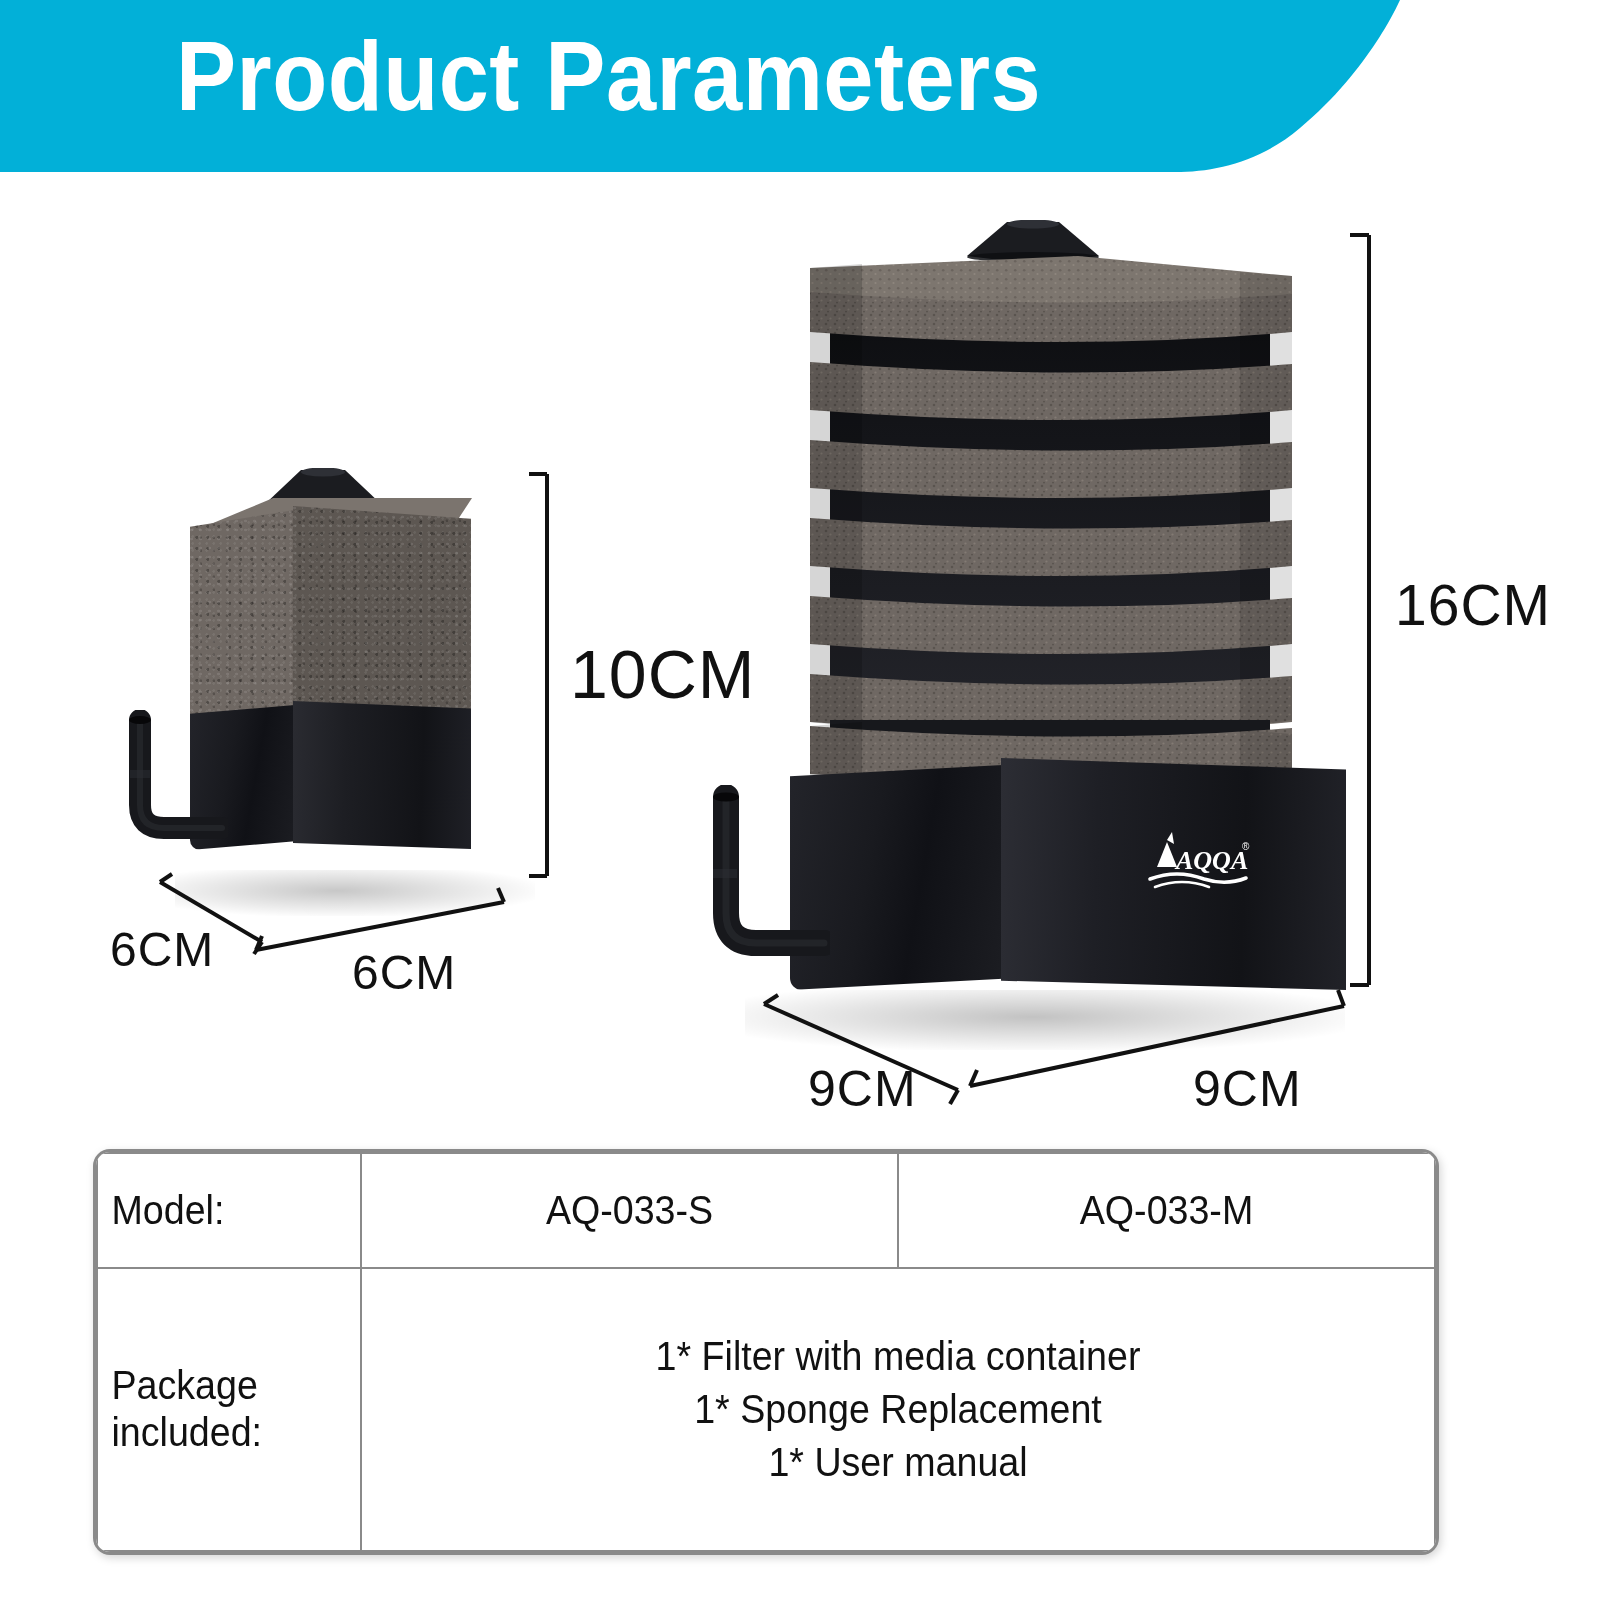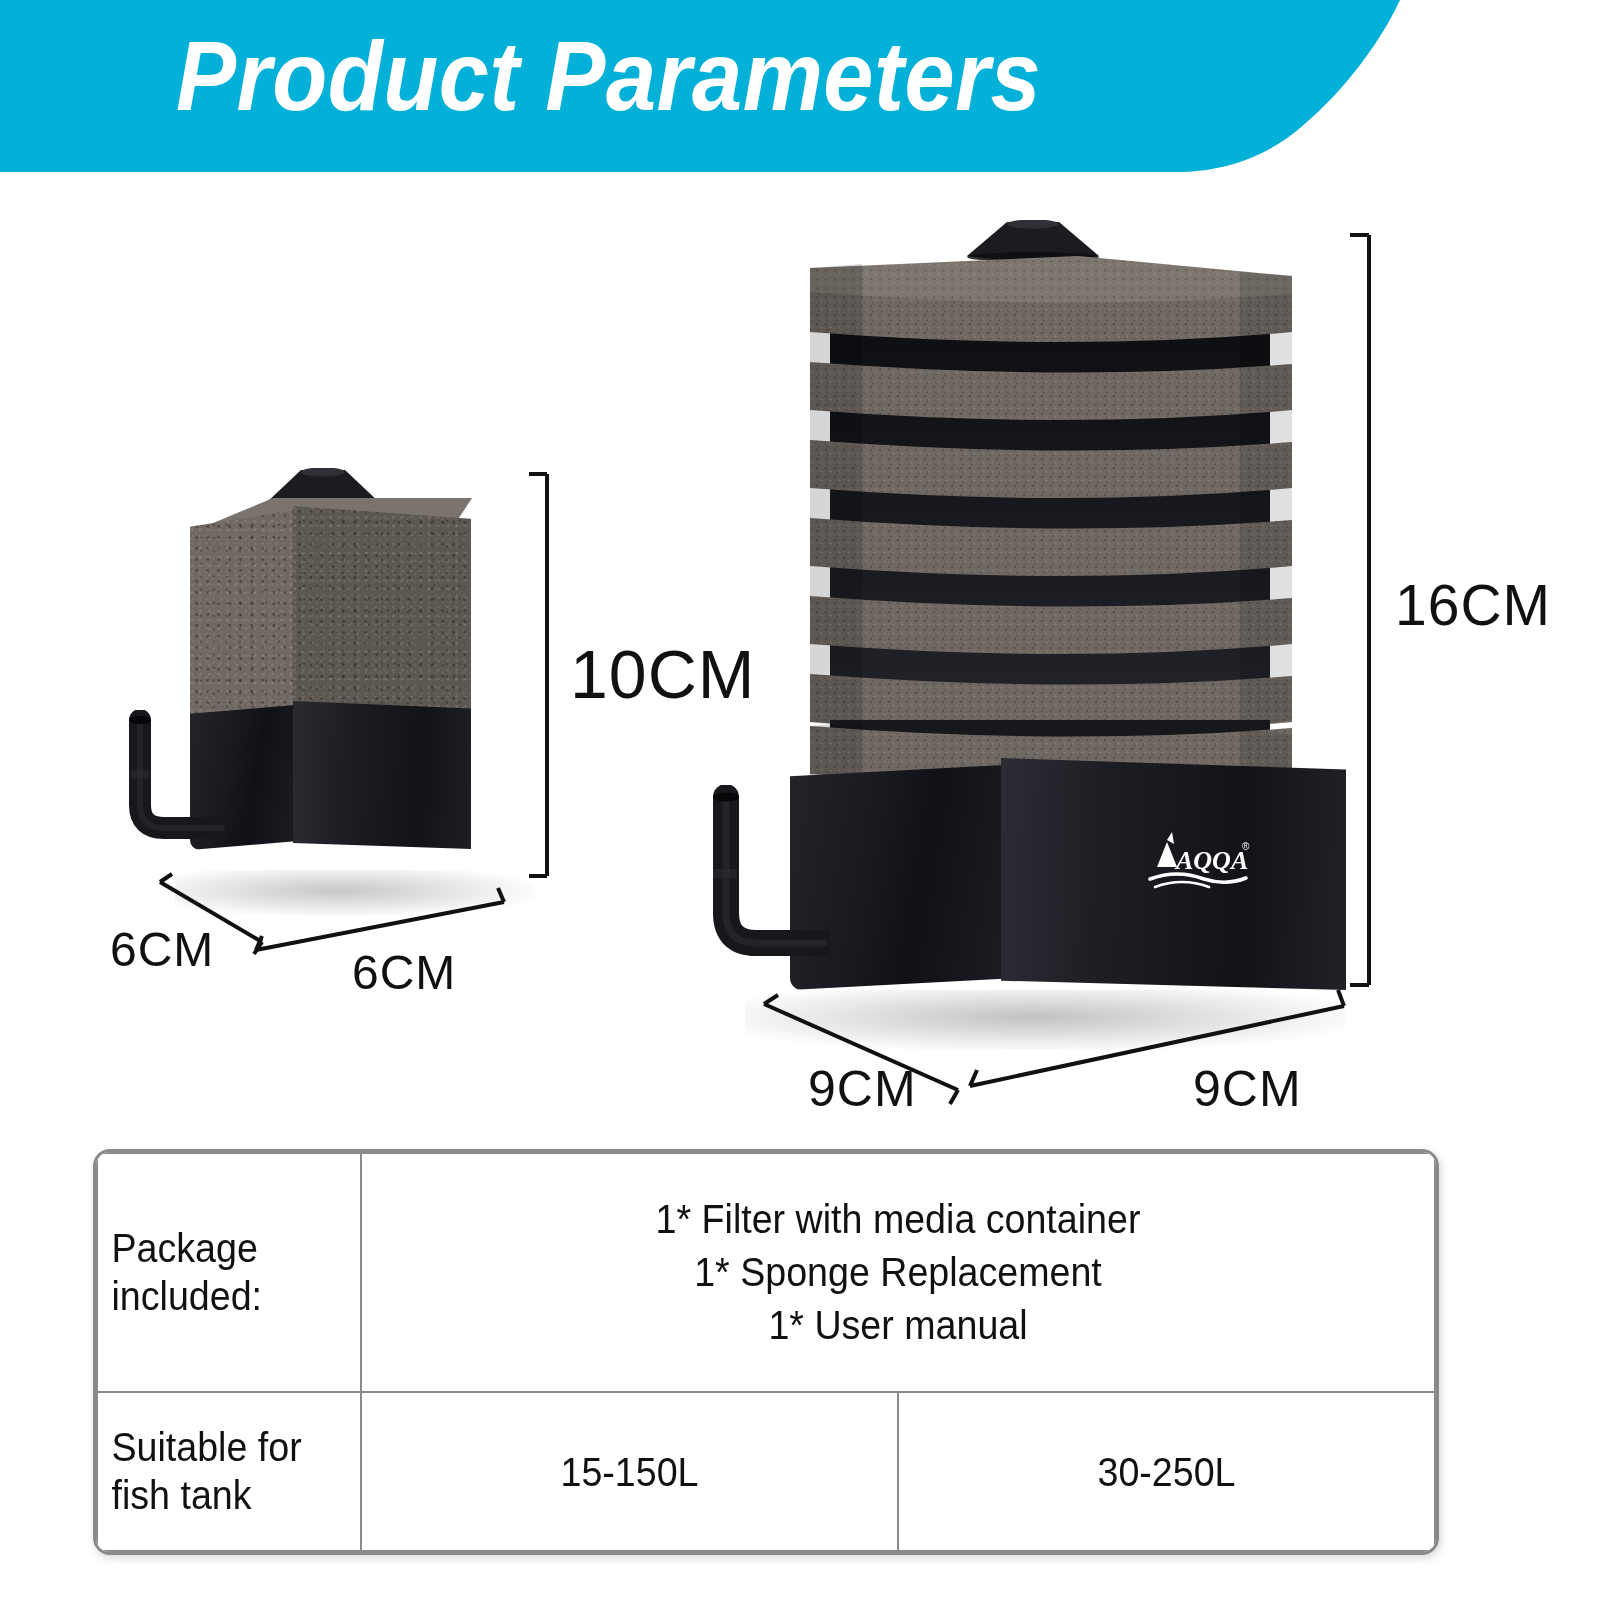--- a/index.html
+++ b/index.html
@@ -16,21 +16,20 @@
     -webkit-font-smoothing: antialiased;
   }
 
   
   #header-banner {
     position: absolute;
     left: 0;
     top: 0;
     width: 1600px;
     height: 180px;
-    font-style: italic;
   }
   #header-banner svg { display: block; }
   #header-title {
     position: absolute;
     left: 176px;
     top: 24px;
     font-size: 98px;
     font-weight: bold;
     color: #ffffff;
     letter-spacing: 0.5px;
@@ -336,34 +335,31 @@
       </svg>
     </div>
     <div class="dim-label" style="left:1193px;top:880px;font-size:50px;">9CM</div>
   </div>
 
 </div>
 
 <div id="spec-table-wrap">
   <table id="spec-table">
     <tbody>
+      <tr id="row-model">
+        <td class="label-cell">Model:</td>
+        <td class="value-cell">AQ-033-S</td>
+        <td class="value-cell">AQ-033-M</td>
+      </tr>
       <tr id="row-package">
         <td class="label-cell">
           <span>Package</span><br>
           <span>included:</span>
         </td>
         <td class="value-cell" colspan="2">
           <span>1* Filter with media container</span><br>
           <span>1* Sponge Replacement</span><br>
           <span>1* User manual</span>
         </td>
       </tr>
-      <tr id="row-tank">
-        <td class="label-cell">
-          <span>Suitable for</span><br>
-          <span>fish tank</span>
-        </td>
-        <td class="value-cell">15-150L</td>
-        <td class="value-cell">30-250L</td>
-      </tr>
     </tbody>
   </table>
 </div>
 
 </body></html>

